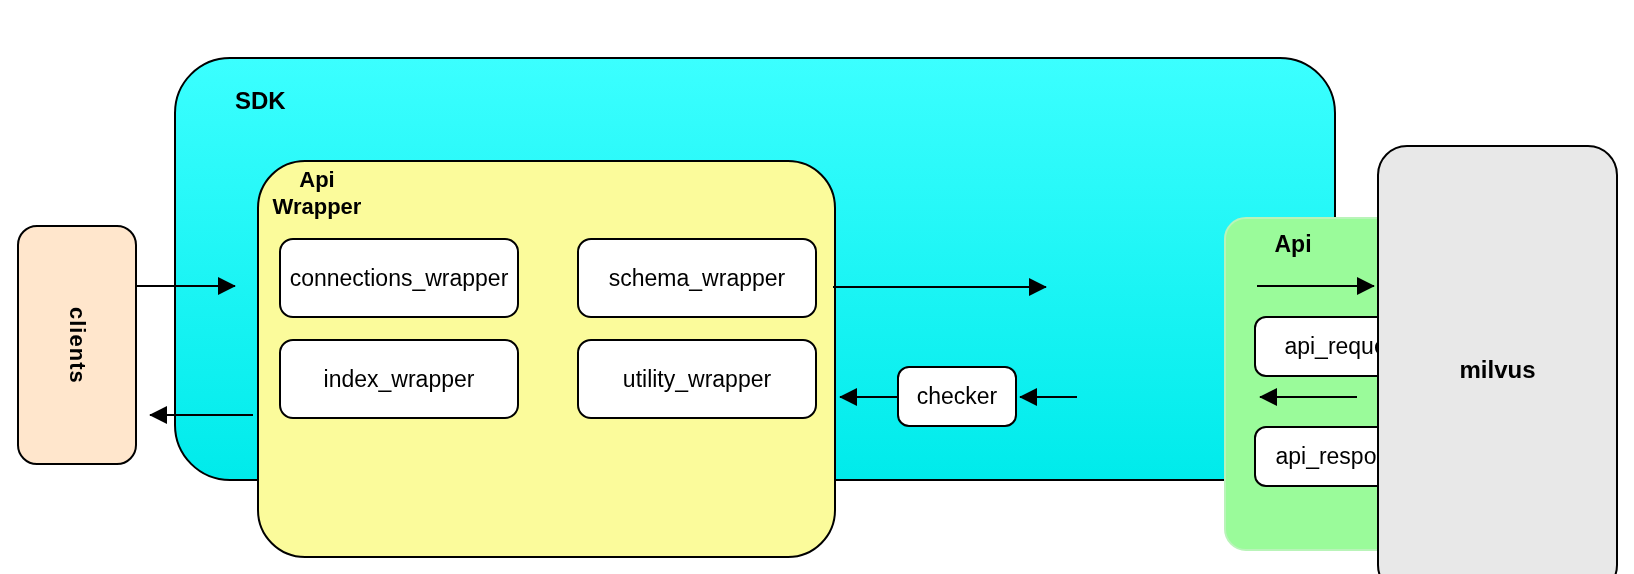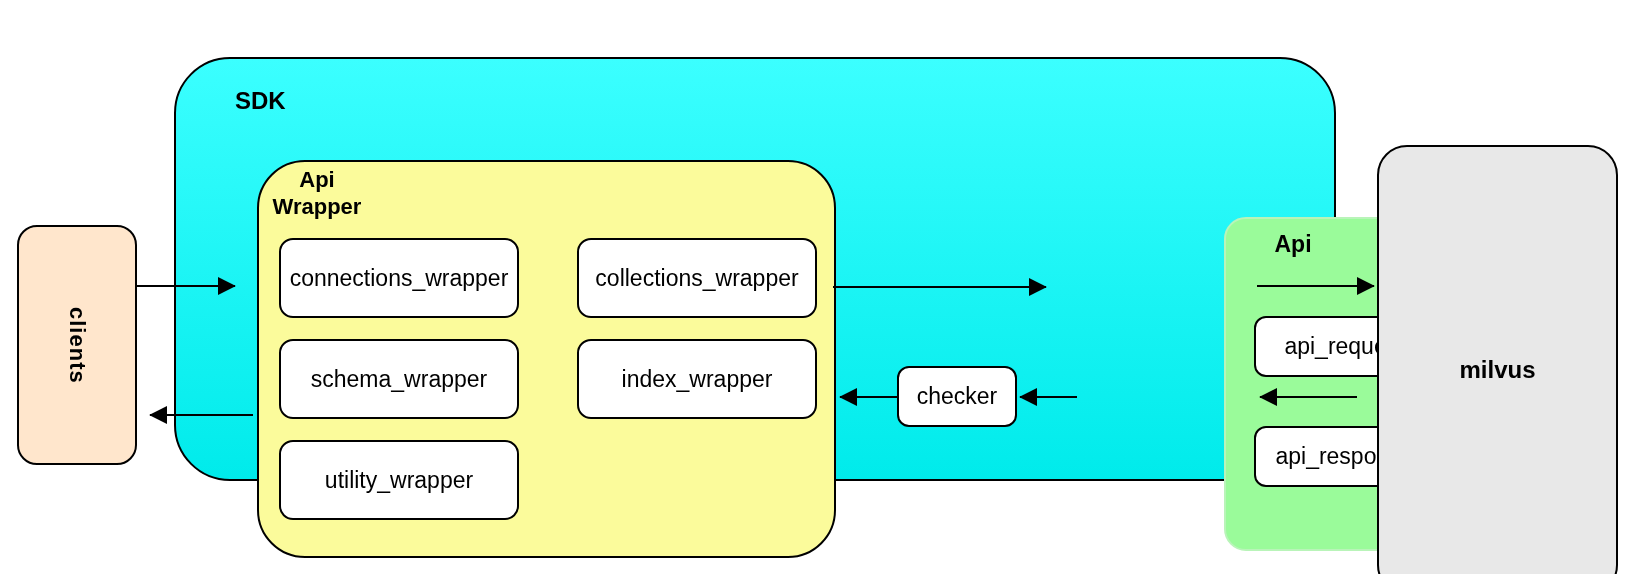--- a/index.html
+++ b/index.html
@@ -139,21 +139,20 @@
   <div id="sdk">
     <div id="sdk-label">SDK</div>
 
     <div id="api-wrapper">
       <div id="api-wrapper-label">
         <div>Api</div>
         <div>Wrapper</div>
       </div>
       <div class="wrapper-grid">
         <div class="wbox">connections_wrapper</div>
-        <div class="wbox">collections_wrapper</div>
         <div class="wbox">schema_wrapper</div>
         <div class="wbox">index_wrapper</div>
         <div class="wbox">utility_wrapper</div>
       </div>
     </div>
 
     <div id="api-gateway">
       <div id="api-gateway-label">
         <div>Api</div>
       </div>

